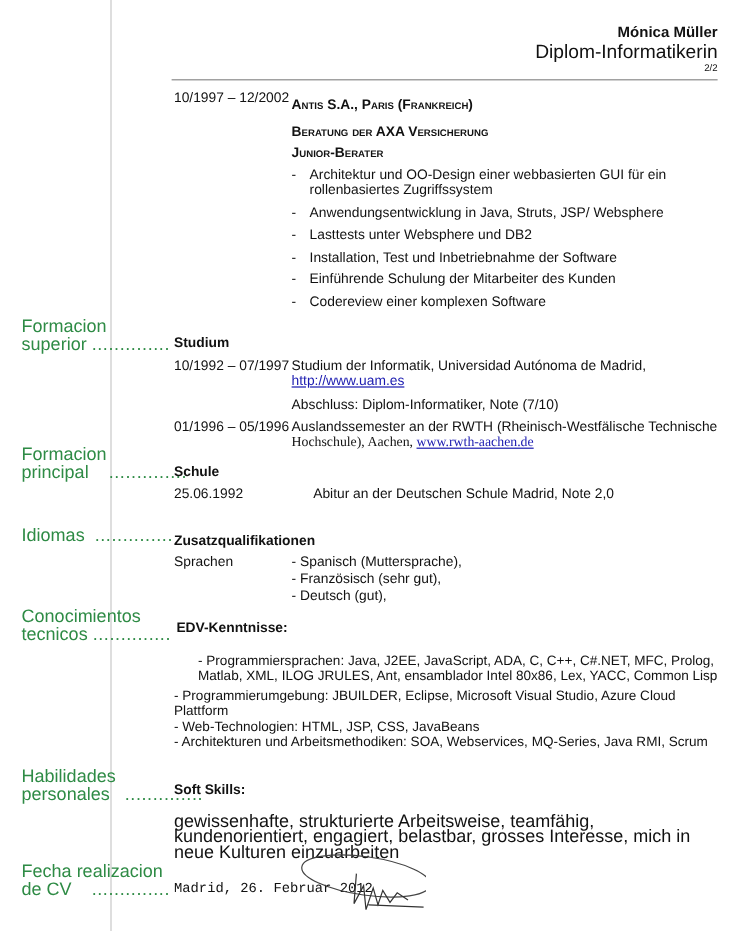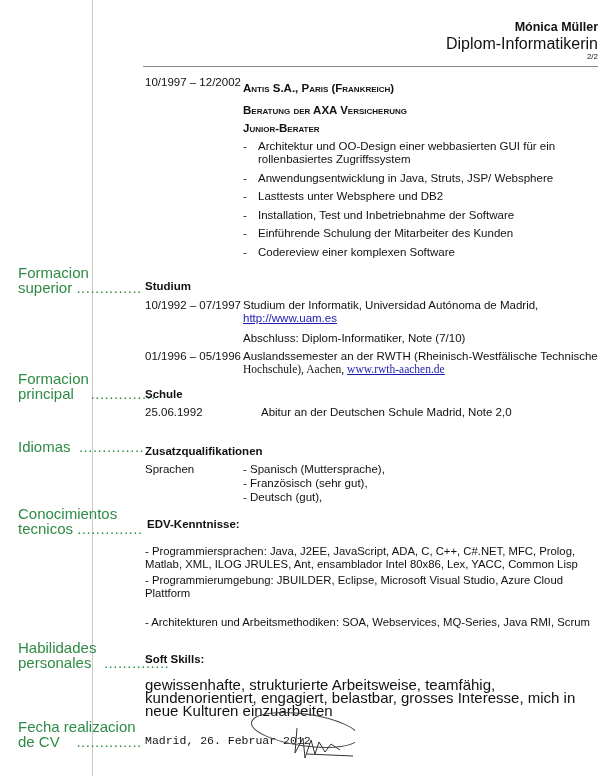--- a/index.html
+++ b/index.html
@@ -92,22 +92,23 @@
 <div class="abs" style="left:233px; top:406px;margin-left:28px;">Abitur an der Deutschen Schule Madrid, Note 2,0</div>
 
 <div class="abs b" style="left:145px; top:445px;">Zusatzqualifikationen</div>
 <div class="abs" style="left:145px; top:463px;">Sprachen</div>
 <div class="abs" style="left:243px; top:463px;">- Spanisch (Muttersprache),</div>
 <div class="abs" style="left:243px; top:477px;">- Französisch (sehr gut),</div>
 <div class="abs" style="left:243px; top:491px;">- Deutsch (gut),</div>
 
 <div class="abs b" style="left:147px; top:518px;">EDV-Kenntnisse:</div>
 <div class="para" style="top:545px; font-size:11.3px;">
-  <div style="margin-bottom:3px;">- Programmiersprachen: Java, J2EE, JavaScript, ADA, C, C++, C#.NET, MFC, Prolog, Matlab, XML, ILOG JRULES, Ant, ensamblador Intel 80x86, Lex, YACC, Common Lisp</div>
-  <div style="margin-bottom:16px;">- Programmierumgebung: JBUILDER, Eclipse, Microsoft Visual Studio, Azure Cloud Plattform</div>
+  <div style="margin-bottom:3px;margin-left:20px;">- Programmiersprachen: Java, J2EE, JavaScript, ADA, C, C++, C#.NET, MFC, Prolog, Matlab, XML, ILOG JRULES, Ant, ensamblador Intel 80x86, Lex, YACC, Common Lisp</div>
+  <div style="margin-bottom:0;">- Programmierumgebung: JBUILDER, Eclipse, Microsoft Visual Studio, Azure Cloud Plattform</div>
+  <div>- Web-Technologien: HTML, JSP, CSS, JavaBeans</div>
   <div>- Architekturen und Arbeitsmethodiken: SOA, Webservices, MQ-Series, Java RMI, Scrum</div>
 </div>
 
 <div class="abs b" style="left:145px; top:653px;">Soft Skills:</div>
 <div class="para" style="top:678px; font-size:15px; width:450px;">gewissenhafte, strukturierte Arbeitsweise, teamfähig, kundenorientiert, engagiert, belastbar, grosses Interesse, mich in neue Kulturen einzuarbeiten</div>
 
 <div class="abs" style="left:145px; top:734px;font-family:Liberation Mono, monospace;">Madrid, 26. Februar 2012</div>
 <svg class="sig" width="110" height="60" viewBox="0 0 110 60">
   <ellipse cx="60" cy="22" rx="54" ry="16" fill="none" stroke="#444" stroke-width="1" transform="rotate(8 60 22)"></ellipse>
   <path d="M52 20 L50 45 L58 30 L60 50 L66 32 L70 46 L74 34 L80 44 L86 36 L95 42 M62 46 L108 48" fill="none" stroke="#333" stroke-width="1"></path>

